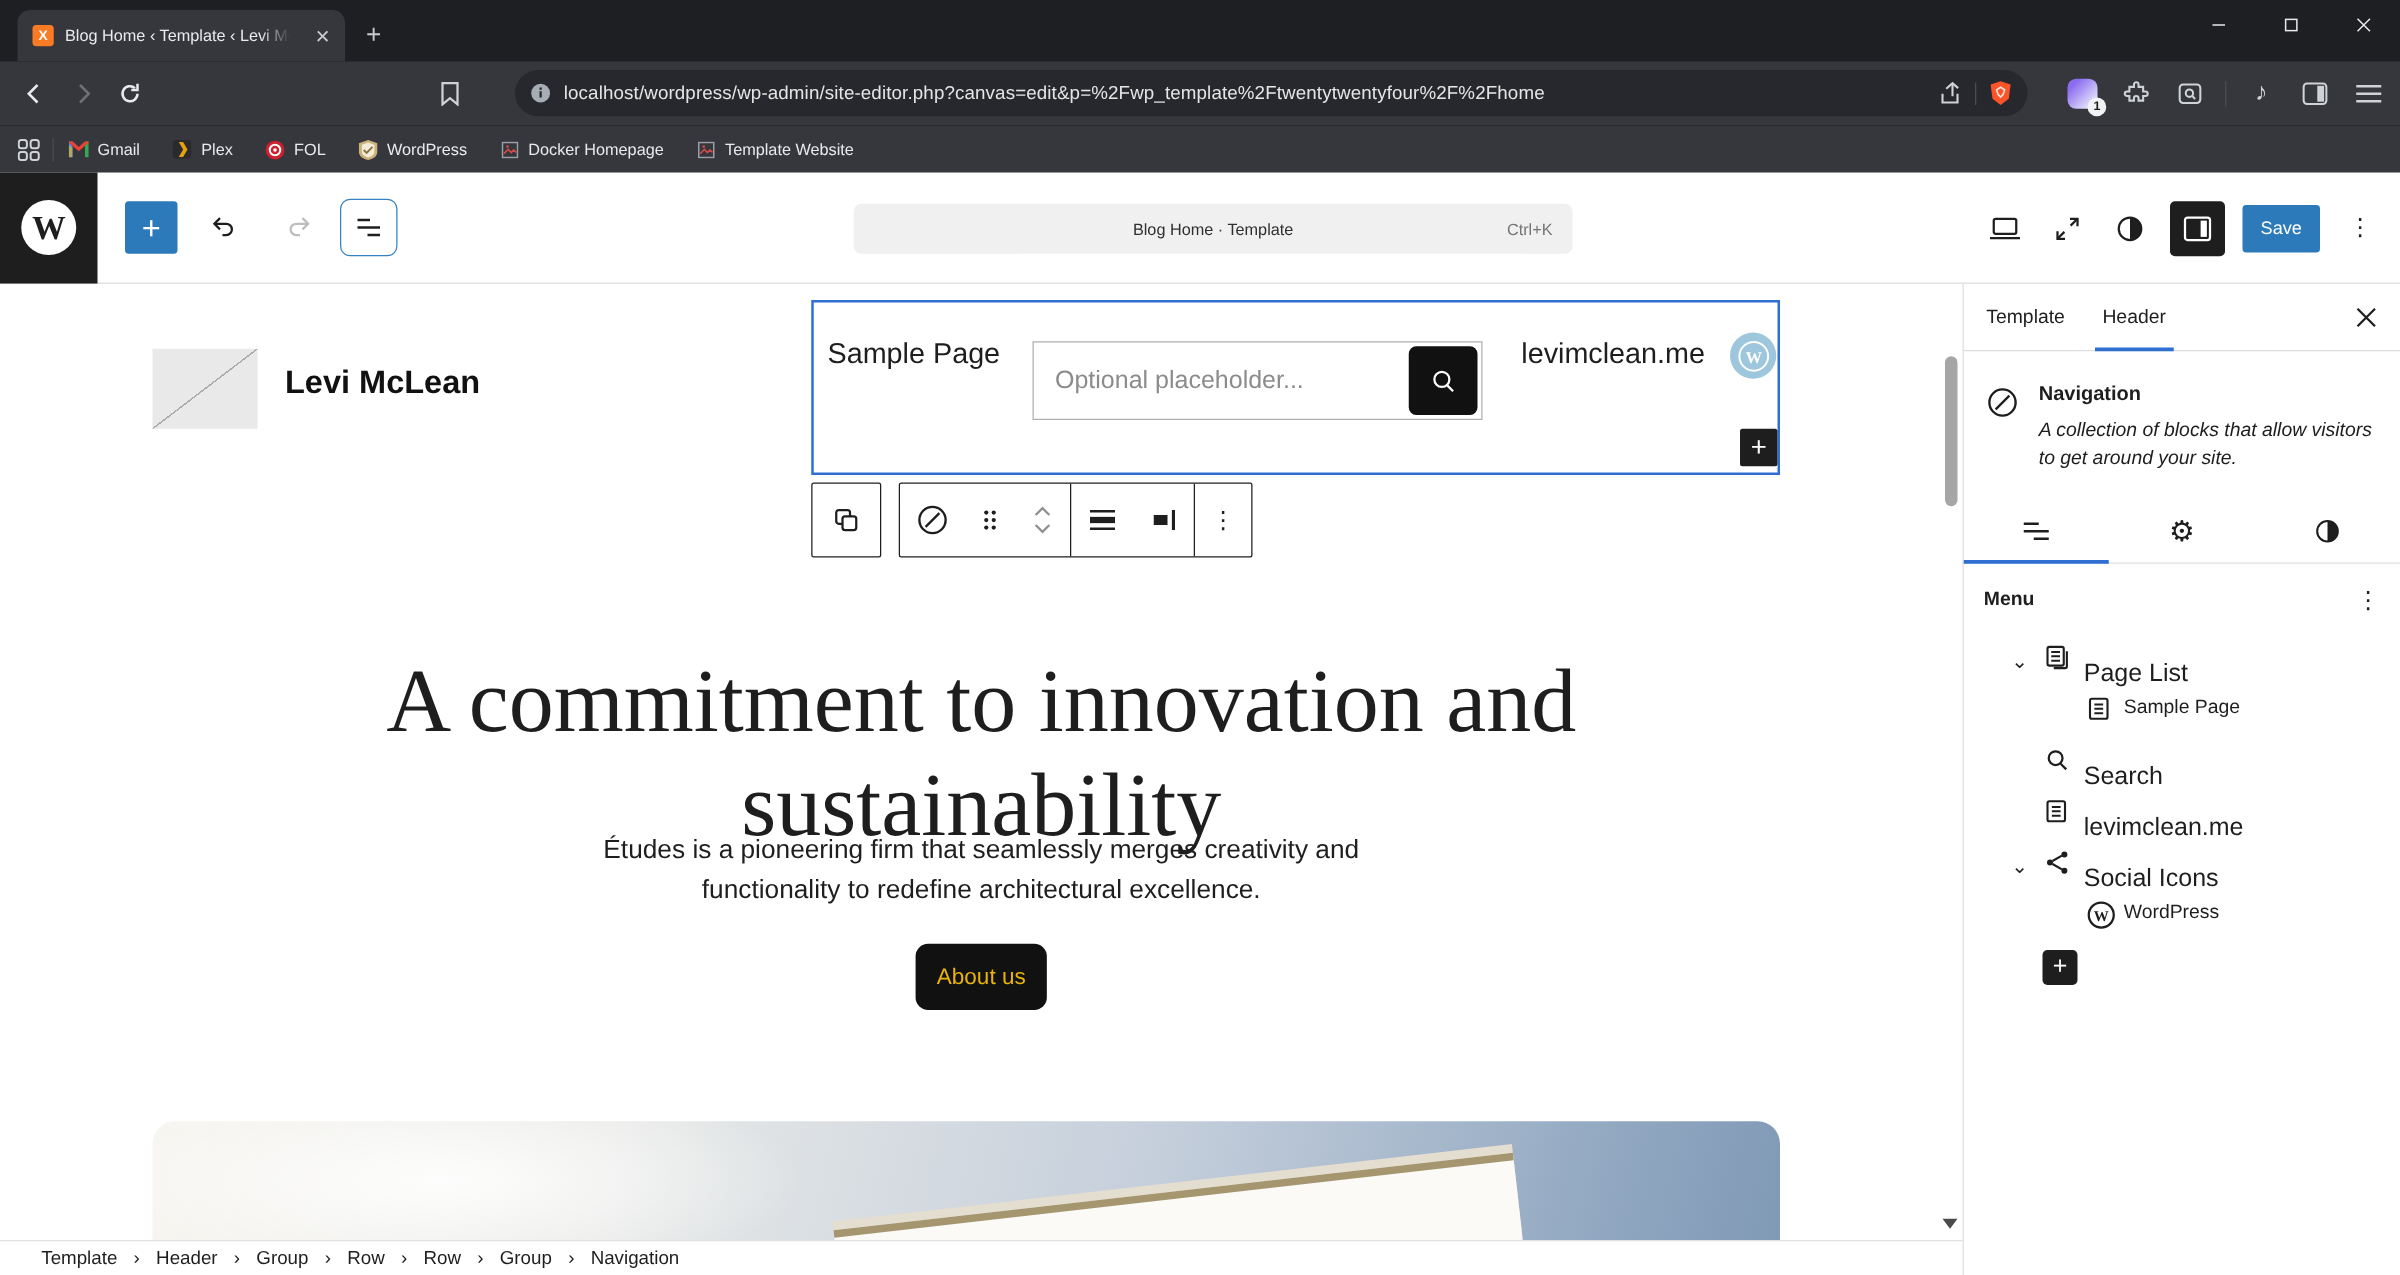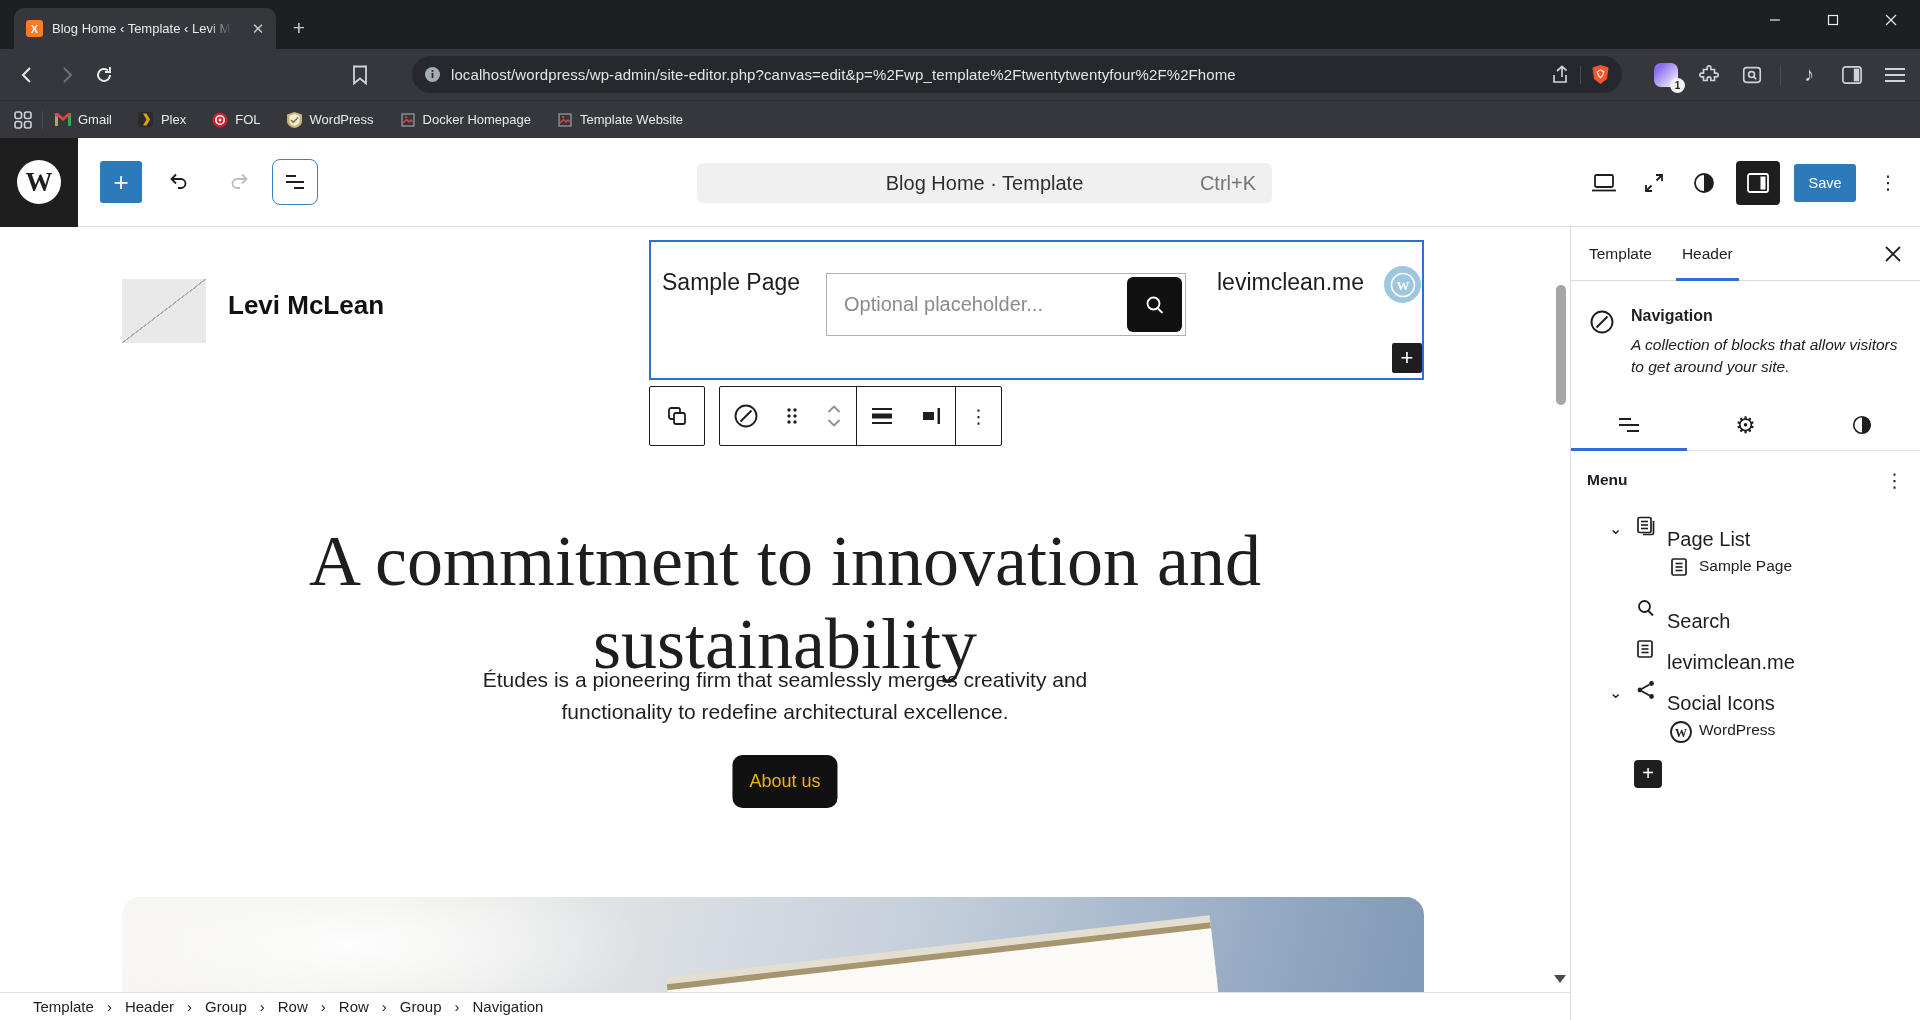--- a/index.html
+++ b/index.html
@@ -45,22 +45,22 @@
 
   
   .wp-topbar { height:89px; background:#fff; border-bottom:1px solid #ddd; display:flex; align-items:center; position:relative; }
   .wp-logo-block { width:78px; height:89px; background:#1e1e1e; display:flex; align-items:center; justify-content:center; flex:0 0 auto; }
   .inserter-btn { width:42px; height:42px; margin-left:22px; background:#2c7aba; color:#fff; border-radius:3px;
                   font-size:26px; display:flex; align-items:center; justify-content:center; }
   .undo-btn { margin-left:18px; } .redo-btn { margin-left:26px; }
   .icon-btn { width:36px; height:36px; display:flex; align-items:center; justify-content:center; }
   .listview-btn { width:46px; height:46px; margin-left:14px; border:1.5px solid #3582c4; border-radius:8px;
                   display:flex; align-items:center; justify-content:center; }
-  .doc-pill { position:absolute; left:697px; top:25px; width:575px; height:40px; background:#f0f0f0; border-radius:6px;
-              display:flex; align-items:center; justify-content:center; font-size:20px; color:#2f2f2f; }
+  .doc-pill { position:absolute; left:683px; top:25px; width:575px; height:40px; background:#f0f0f0; border-radius:6px;
+              display:flex; align-items:center; justify-content:center; font-size:13px; color:#2f2f2f; }
   .doc-pill .shortcut { position:absolute; right:16px; color:#757575; }
   .wp-topbar-right { position:absolute; right:14px; top:0; height:89px; display:flex; align-items:center; gap:14px; }
   .sidebar-toggle-active { width:44px; height:44px; background:#1e1e1e; border-radius:4px;
                            display:flex; align-items:center; justify-content:center; }
   .save-btn { width:62px; height:38px; background:#2c7aba; color:#fff; border:none; border-radius:3px;
               font-size:14.5px; display:flex; align-items:center; justify-content:center; }
   .kebab { font-size:19px; color:#1e1e1e; letter-spacing:0; line-height:1; }
 
   
   .wp-body { flex:1; display:flex; background:#fff; min-height:0; }

